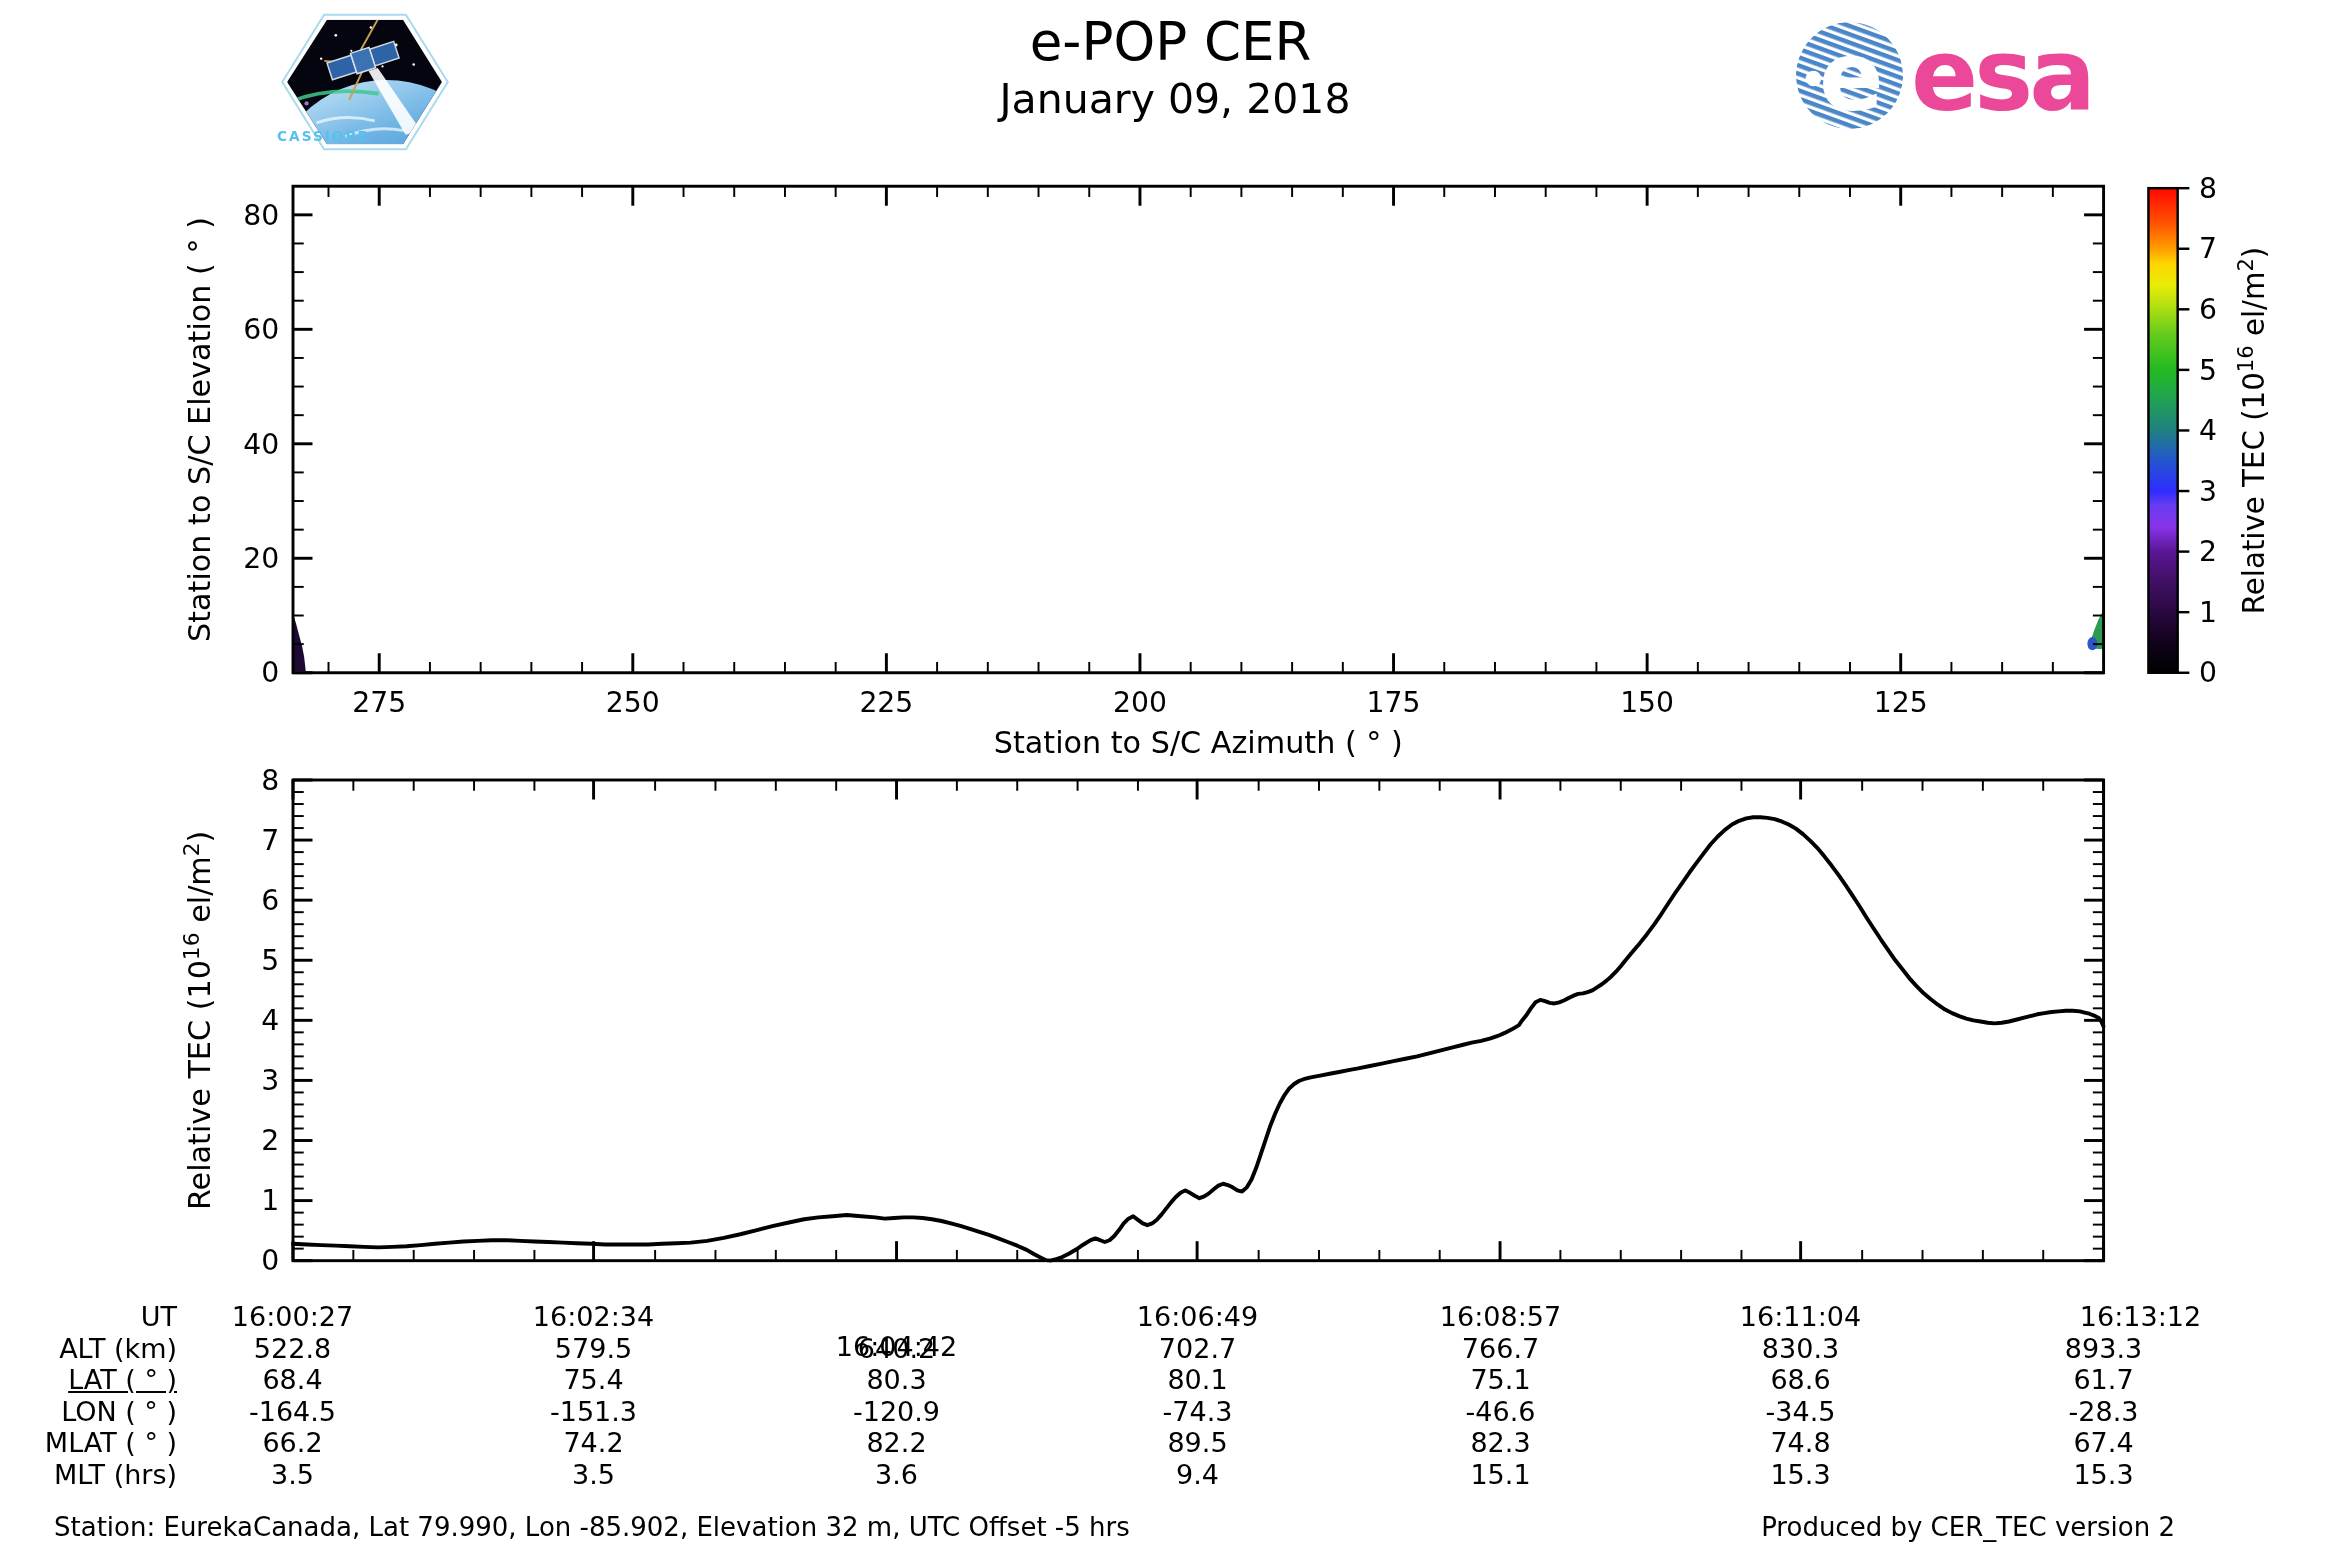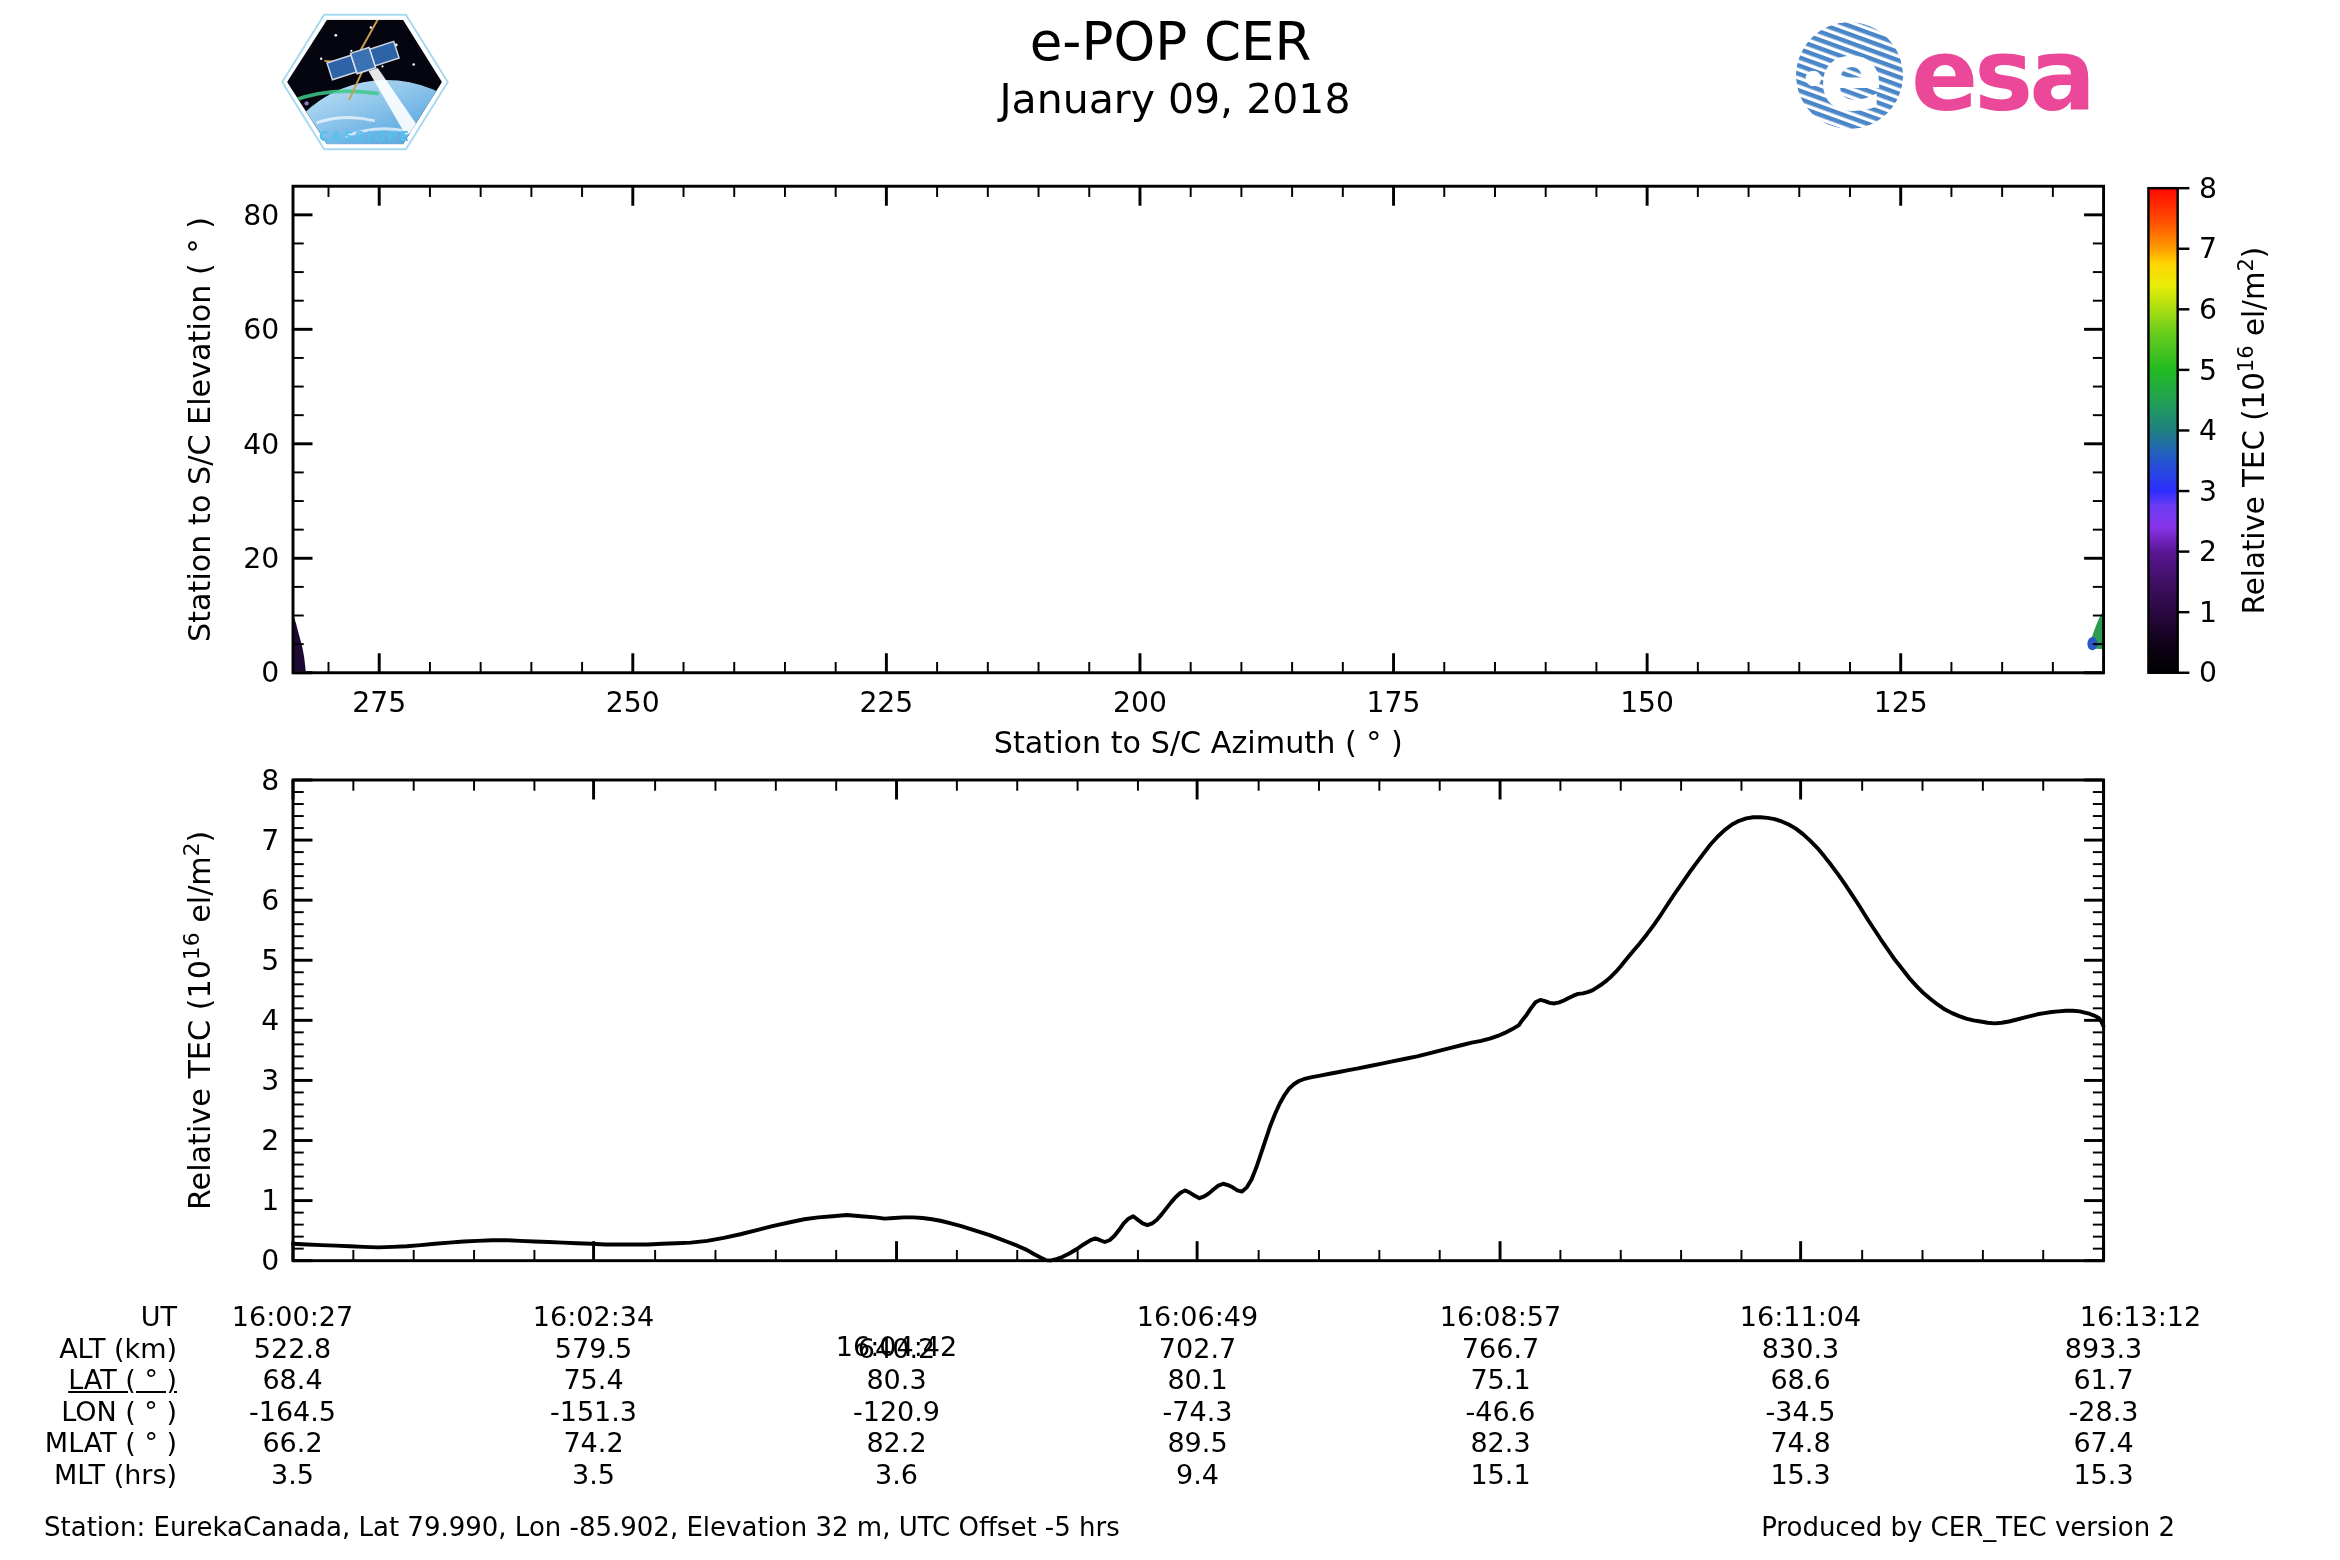--- a/index.html
+++ b/index.html
@@ -6,29 +6,29 @@
   body{
     width:2341px;height:1560px;background:#ffffff;position:relative;overflow:hidden;
     font-family:"DejaVu Sans","Liberation Sans",sans-serif;color:#000;
   }
   #charts{position:absolute;left:0;top:0;}
   
   #titleblock{position:absolute;left:0;top:11.7px;width:2341px;text-align:center;}
   #page-title{font-size:53px;line-height:1.15;}
   #page-date{font-size:41px;line-height:1.2;margin-top:2px;margin-left:9px;}
   #patch{position:absolute;left:277px;top:7.8px;width:176px;height:148px;}
-  #patch-label{position:absolute;left:0;bottom:11.7px;width:100%;text-align:center;
+  #patch-label{position:absolute;left:0;bottom:11.7px;width:100%;text-align:left;
     font-size:13.7px;font-weight:bold;letter-spacing:2px;}
   #esa{position:absolute;left:1794px;top:19.5px;display:flex;align-items:center;}
   #esa-word{font-size:99px;font-weight:bold;letter-spacing:-3.9px;line-height:1;margin-left:5.9px;}
   
   #table{position:absolute;left:0;top:0;width:2341px;height:1316px;pointer-events:none;}
   .tlabel{position:absolute;left:0;width:177px;text-align:right;font-size:27px;}
   .tcell{position:absolute;width:293px;text-align:center;font-size:27px;}
-  #footer-left{position:absolute;left:44px;top:1512px;font-size:26px;}
+  #footer-left{position:absolute;left:54px;top:1512px;font-size:26px;}
   #footer-right{position:absolute;right:166px;top:1512px;font-size:26px;}
 </style>
 </head>
 <body>
 
 <div id="patch">
   <svg width="176" height="148" viewBox="0 0 180 152">
     <defs>
       <clipPath id="hexclip">
           <polygon points="10,76 51,12 129,12 169,76 129,140 51,140"></polygon>

